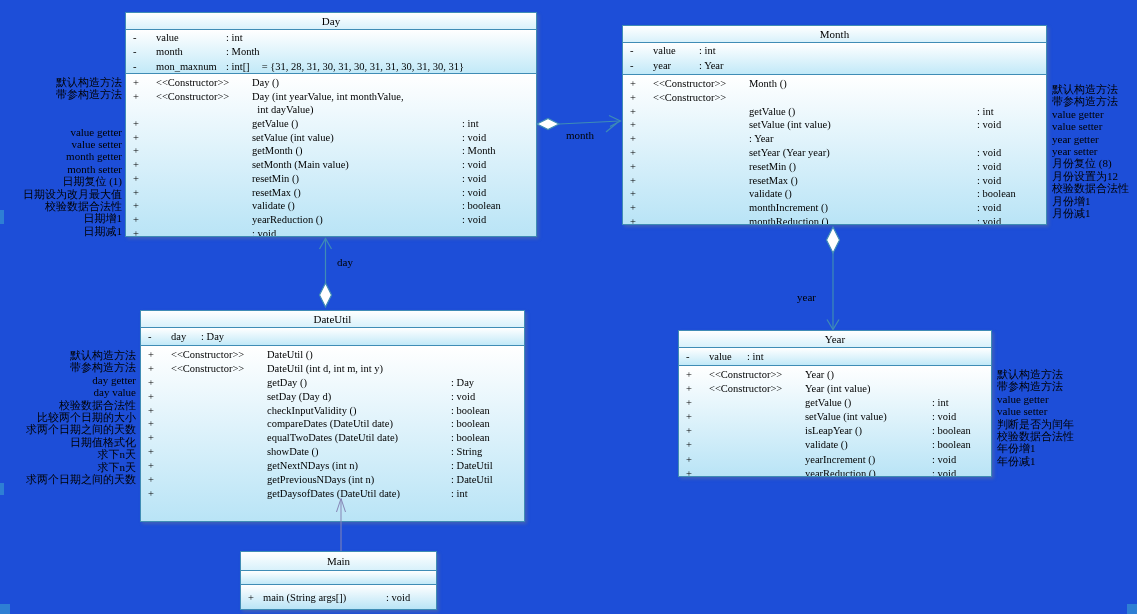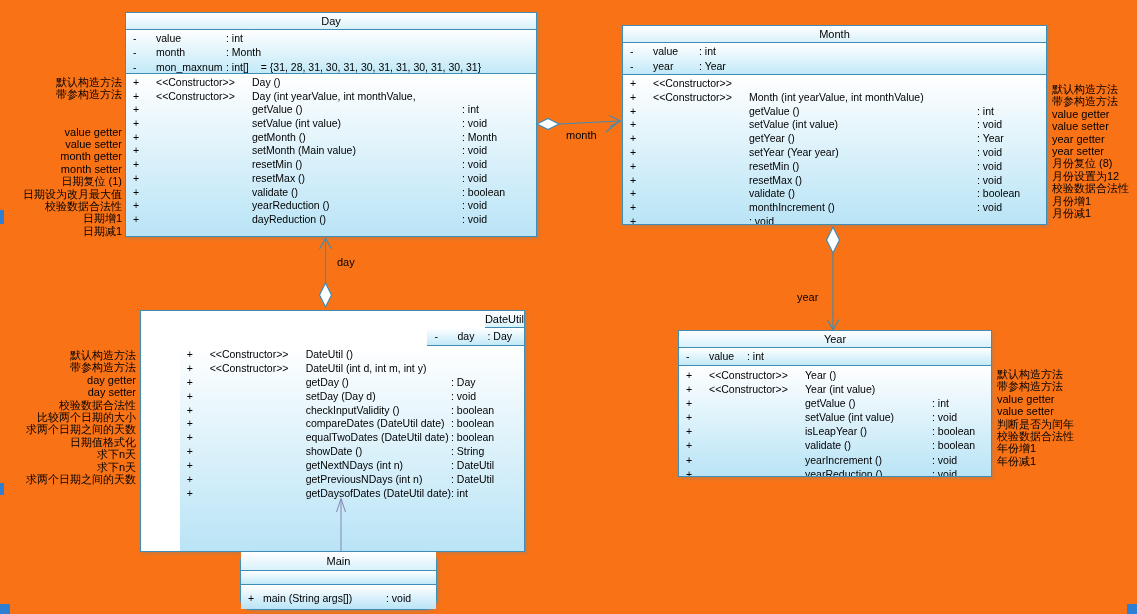--- a/index.html
+++ b/index.html
@@ -1,17 +1,17 @@
 <!DOCTYPE html>
 <html><head>
 <meta charset="utf-8">
 <style>
   html,body{margin:0;padding:0;background:#ffffff;}
-  #canvas{position:relative;width:1137px;height:614px;background:#f97316;overflow:hidden;
-          font-family:Liberation Sans, sans-serif;color:#000;}
+  #canvas{position:relative;width:1137px;height:614px;background:#1d4ed8;overflow:hidden;
+          font-family:Liberation Serif, serif;color:#000;}
   .uml-box{position:absolute;border:1px solid #3f8cb5;box-sizing:border-box;
            display:flex;flex-direction:column;font-size:10.5px;
            box-shadow:2px 2px 3px rgba(130,130,130,.35);background:#fff;}
   .title{height:var(--title-h,16px);line-height:var(--title-h,16px);text-align:center;
          font-size:11px;border-bottom:1px solid #3f8cb5;
          background:linear-gradient(180deg,#ffffff,#d8f1fb);white-space:pre;}
   .attrs{height:var(--attr-h,18px);border-bottom:1px solid #3f8cb5;box-sizing:border-box;
          background:linear-gradient(180deg,#ffffff,#c2e9f8);padding-top:1px;overflow:hidden;}
   .methods{flex:1;background:linear-gradient(180deg,#ffffff,#b9e4f6);padding-top:2px;overflow:hidden;}
   .arow{display:flex;height:var(--arow-h,14.4px);line-height:var(--arow-h,14.4px);white-space:pre;}
@@ -40,56 +40,57 @@
     <div class="attrs">
 
     <div class="arow"><span class="v">-</span><span class="nm">value</span><span class="tp">: int</span><span class="init"></span></div>
         <div class="arow"><span class="v">-</span><span class="nm">month</span><span class="tp">: Month</span><span class="init"></span></div>
         <div class="arow"><span class="v">-</span><span class="nm">mon_maxnum</span><span class="tp">: int[]</span><span class="init">= {31, 28, 31, 30, 31, 30, 31, 31, 30, 31, 30, 31}</span></div>
       </div>
     <div class="methods">
 
     <div class="mrow"><span class="v">+</span><span class="st">&lt;&lt;Constructor&gt;&gt;</span><span class="sig">Day ()</span><span class="ret"></span></div>
         <div class="mrow"><span class="v">+</span><span class="st">&lt;&lt;Constructor&gt;&gt;</span><span class="sig">Day (int yearValue, int monthValue,</span><span class="ret"></span></div>
+        <div class="mrow"><span class="v"></span><span class="st"></span><span class="sig">  int dayValue)</span><span class="ret"></span></div>
         <div class="mrow"><span class="v">+</span><span class="st"></span><span class="sig">getValue ()</span><span class="ret">: int</span></div>
         <div class="mrow"><span class="v">+</span><span class="st"></span><span class="sig">setValue (int value)</span><span class="ret">: void</span></div>
         <div class="mrow"><span class="v">+</span><span class="st"></span><span class="sig">getMonth ()</span><span class="ret">: Month</span></div>
         <div class="mrow"><span class="v">+</span><span class="st"></span><span class="sig">setMonth (Main value)</span><span class="ret">: void</span></div>
         <div class="mrow"><span class="v">+</span><span class="st"></span><span class="sig">resetMin ()</span><span class="ret">: void</span></div>
         <div class="mrow"><span class="v">+</span><span class="st"></span><span class="sig">resetMax ()</span><span class="ret">: void</span></div>
         <div class="mrow"><span class="v">+</span><span class="st"></span><span class="sig">validate ()</span><span class="ret">: boolean</span></div>
         <div class="mrow"><span class="v">+</span><span class="st"></span><span class="sig">yearReduction ()</span><span class="ret">: void</span></div>
-        <div class="mrow"><span class="v">+</span><span class="st"></span><span class="sig">dayReduction ()</span><span class="ret">: void</span></div>
+        <div class="mrow"><span class="v">+</span><span class="st"></span><span class="ret">: void</span></div>
       </div>
   </div>
 
   <div class="uml-box" style="left:622px;top:25px;width:425px;height:200px;--title-h:16px;--attr-h:32px;--arow-h:14.8px;--mrow-h:13.8px;--name-w:46px;--ret-w:69px;">
     <div class="title">Month</div>
     <div class="attrs">
 
     <div class="arow"><span class="v">-</span><span class="nm">value</span><span class="tp">: int</span><span class="init"></span></div>
         <div class="arow"><span class="v">-</span><span class="nm">year</span><span class="tp">: Year</span><span class="init"></span></div>
       </div>
     <div class="methods">
 
-    <div class="mrow"><span class="v">+</span><span class="st">&lt;&lt;Constructor&gt;&gt;</span><span class="ret"></span></div>
-        <div class="mrow"><span class="v">+</span><span class="st">&lt;&lt;Constructor&gt;&gt;</span><span class="sig">Month (int yearValue, int monthValue)</span><span class="ret"></span></div>
+    <div class="mrow"><span class="v">+</span><span class="st">&lt;&lt;Constructor&gt;&gt;</span><span class="sig">Month ()</span><span class="ret"></span></div>
+        <div class="mrow"><span class="v">+</span><span class="st">&lt;&lt;Constructor&gt;&gt;</span><span class="ret"></span></div>
         <div class="mrow"><span class="v">+</span><span class="st"></span><span class="sig">getValue ()</span><span class="ret">: int</span></div>
         <div class="mrow"><span class="v">+</span><span class="st"></span><span class="sig">setValue (int value)</span><span class="ret">: void</span></div>
-        <div class="mrow"><span class="v">+</span><span class="st"></span><span class="sig">getYear ()</span><span class="ret">: Year</span></div>
+        <div class="mrow"><span class="v">+</span><span class="st"></span><span class="ret">: Year</span></div>
         <div class="mrow"><span class="v">+</span><span class="st"></span><span class="sig">setYear (Year year)</span><span class="ret">: void</span></div>
         <div class="mrow"><span class="v">+</span><span class="st"></span><span class="sig">resetMin ()</span><span class="ret">: void</span></div>
         <div class="mrow"><span class="v">+</span><span class="st"></span><span class="sig">resetMax ()</span><span class="ret">: void</span></div>
         <div class="mrow"><span class="v">+</span><span class="st"></span><span class="sig">validate ()</span><span class="ret">: boolean</span></div>
         <div class="mrow"><span class="v">+</span><span class="st"></span><span class="sig">monthIncrement ()</span><span class="ret">: void</span></div>
-        <div class="mrow"><span class="v">+</span><span class="st"></span><span class="ret">: void</span></div>
-      </div>
-  </div>
-
-  <div class="uml-box" style="left:140px;top:310px;width:385px;height:242px;align-items:flex-end;--title-h:16px;--attr-h:18px;--arow-h:15px;--mrow-h:13.9px;--name-w:30px;--ret-w:73px;">
+        <div class="mrow"><span class="v">+</span><span class="st"></span><span class="sig">monthReduction ()</span><span class="ret">: void</span></div>
+      </div>
+  </div>
+
+  <div class="uml-box" style="left:140px;top:310px;width:385px;height:212px;--title-h:16px;--attr-h:18px;--arow-h:15px;--mrow-h:13.9px;--name-w:30px;--ret-w:73px;">
     <div class="title">DateUtil</div>
     <div class="attrs">
 
     <div class="arow"><span class="v">-</span><span class="nm">day</span><span class="tp">: Day</span><span class="init"></span></div>
       </div>
     <div class="methods">
 
     <div class="mrow"><span class="v">+</span><span class="st">&lt;&lt;Constructor&gt;&gt;</span><span class="sig">DateUtil ()</span><span class="ret"></span></div>
         <div class="mrow"><span class="v">+</span><span class="st">&lt;&lt;Constructor&gt;&gt;</span><span class="sig">DateUtil (int d, int m, int y)</span><span class="ret"></span></div>
         <div class="mrow"><span class="v">+</span><span class="st"></span><span class="sig">getDay ()</span><span class="ret">: Day</span></div>
@@ -116,21 +117,21 @@
         <div class="mrow"><span class="v">+</span><span class="st">&lt;&lt;Constructor&gt;&gt;</span><span class="sig">Year (int value)</span><span class="ret"></span></div>
         <div class="mrow"><span class="v">+</span><span class="st"></span><span class="sig">getValue ()</span><span class="ret">: int</span></div>
         <div class="mrow"><span class="v">+</span><span class="st"></span><span class="sig">setValue (int value)</span><span class="ret">: void</span></div>
         <div class="mrow"><span class="v">+</span><span class="st"></span><span class="sig">isLeapYear ()</span><span class="ret">: boolean</span></div>
         <div class="mrow"><span class="v">+</span><span class="st"></span><span class="sig">validate ()</span><span class="ret">: boolean</span></div>
         <div class="mrow"><span class="v">+</span><span class="st"></span><span class="sig">yearIncrement ()</span><span class="ret">: void</span></div>
         <div class="mrow"><span class="v">+</span><span class="st"></span><span class="sig">yearReduction ()</span><span class="ret">: void</span></div>
       </div>
   </div>
 
-  <div class="uml-box" style="left:240px;top:551px;width:197px;height:59px;border-radius:10px;--title-h:18px;--attr-h:14px;--mrow-h:18px;--st-w:0px;--v-w:22px;--ret-w:50px;">
+  <div class="uml-box" style="left:240px;top:551px;width:197px;height:59px;--title-h:18px;--attr-h:14px;--mrow-h:18px;--st-w:0px;--v-w:22px;--ret-w:50px;">
     <div class="title">Main</div>
     <div class="attrs">
       
     </div>
     <div class="methods" style="padding-top:4px;">
 
     <div class="mrow"><span class="v">+</span><span class="st"></span><span class="sig">main (String args[])</span><span class="ret">: void</span></div>
       </div>
   </div>
 
@@ -164,21 +165,21 @@
       <div class="aline">校验数据合法性</div>
       <div class="aline">月份增1</div>
       <div class="aline">月份减1</div>
     </div>
 
   <div class="anno right" style="right:1001px;top:349px;">
 
   <div class="aline">默认构造方法</div>
       <div class="aline">带参构造方法</div>
       <div class="aline">day getter</div>
-      <div class="aline">day setter</div>
+      <div class="aline">day value</div>
       <div class="aline">校验数据合法性</div>
       <div class="aline">比较两个日期的大小</div>
       <div class="aline">求两个日期之间的天数</div>
       <div class="aline">日期值格式化</div>
       <div class="aline">求下n天</div>
       <div class="aline">求下n天</div>
       <div class="aline">求两个日期之间的天数</div>
     </div>
 
   <div class="anno" style="left:997px;top:368px;">

